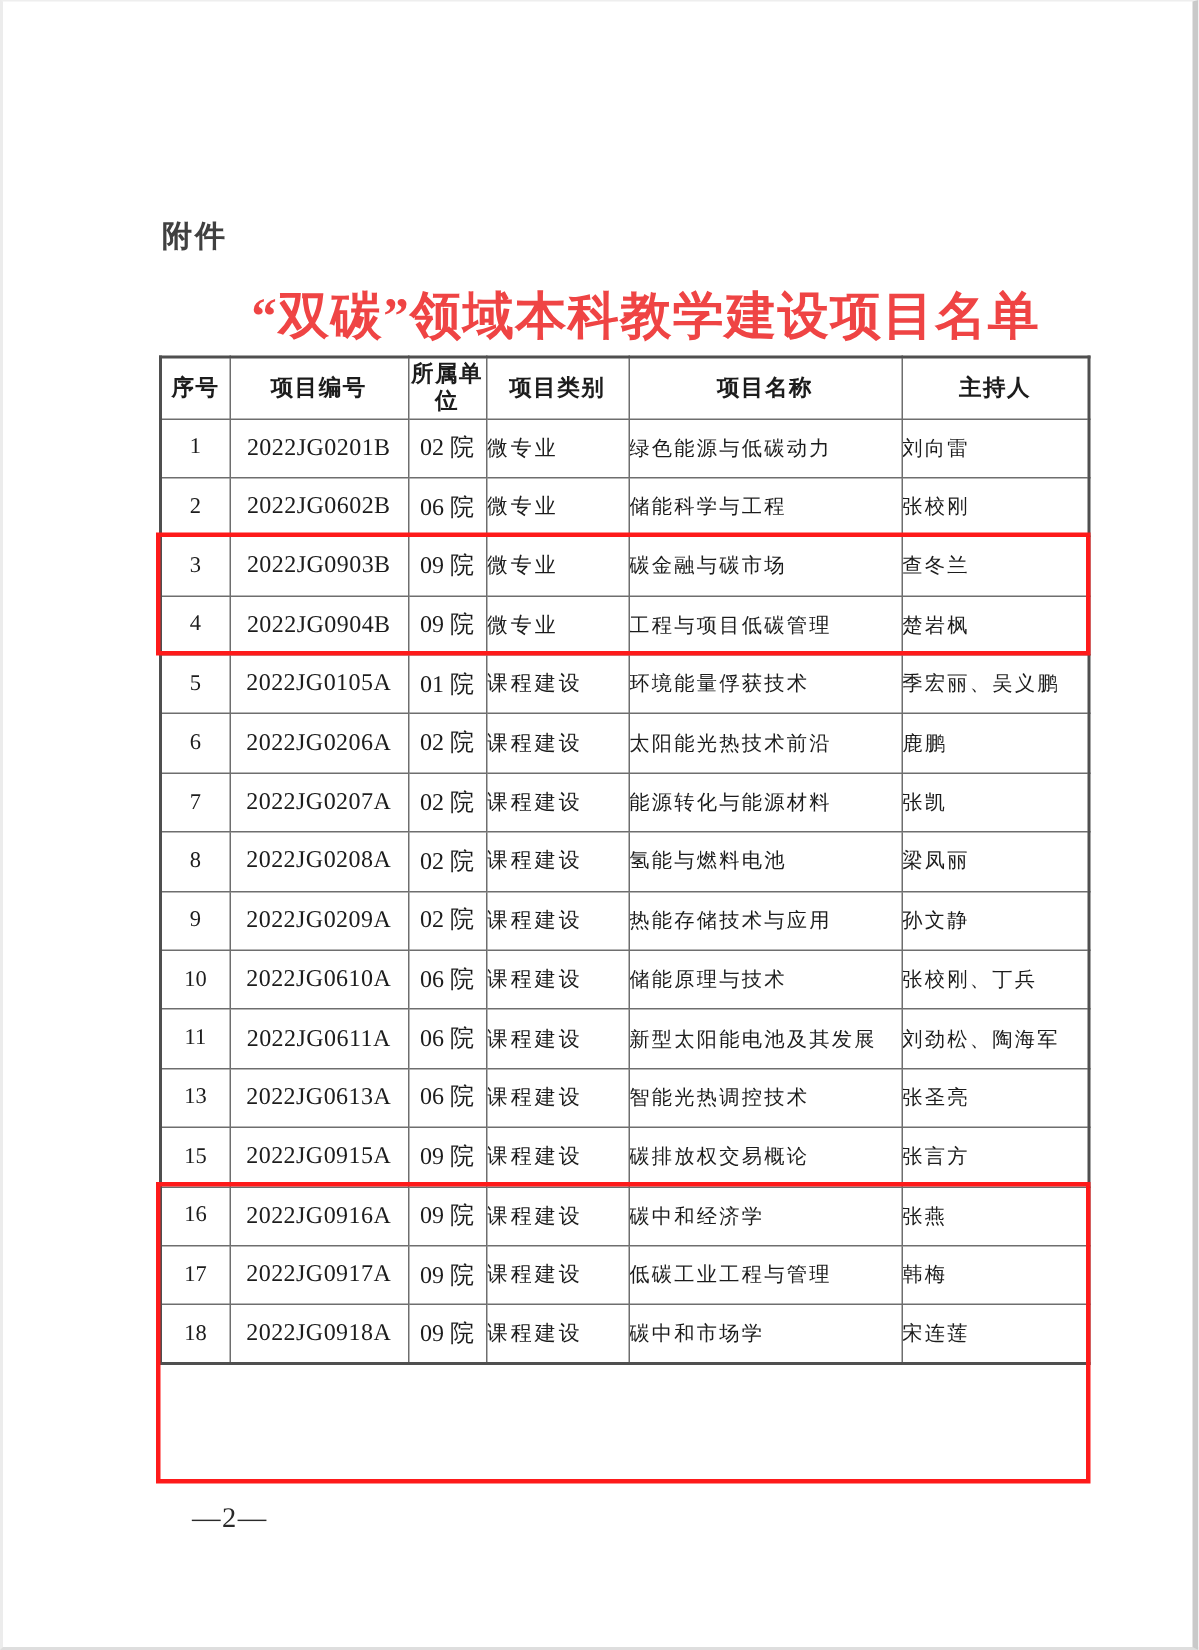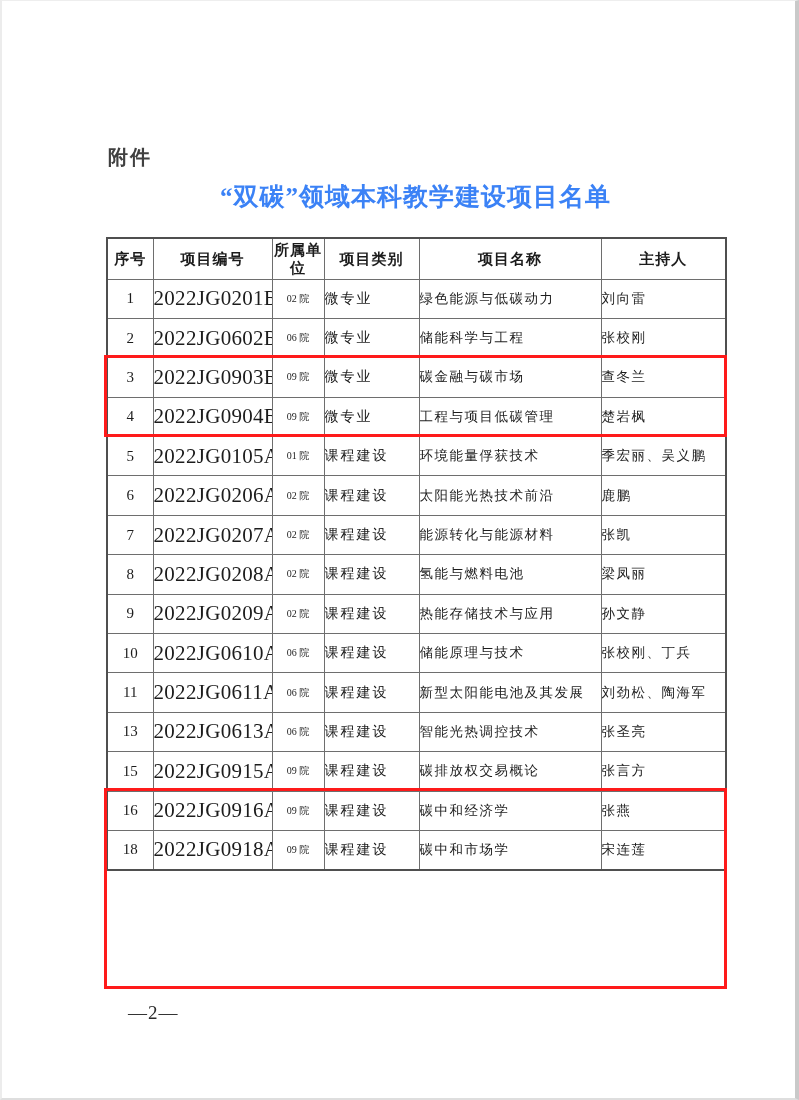--- a/index.html
+++ b/index.html
@@ -28,27 +28,27 @@
     font-weight: 600;
     font-size: 20px;
     color: #404040;
     letter-spacing: 2px;
   }
   .doc-title {
     position: absolute;
     left: 104px;
     top: 180px;
     width: 619px;
-    margin: 0;
+    margin: 15px;
     text-align: center;
     font-family: "Liberation Serif", "DejaVu Serif", serif;
     font-weight: bold;
-    font-size: 25px;
+    font-size: 34px;
     line-height: 32px;
-    color: #3b82f6;
+    color: #ef4444;
     letter-spacing: 1px;
   }
   .table-wrap {
     position: absolute;
     left: 104px;
     top: 236px;
     width: 619px;
   }
   table.projects {
     width: 619px;
@@ -71,22 +71,22 @@
     font-size: 15px;
     font-weight: bold;
     text-align: center;
     vertical-align: middle;
     letter-spacing: 1px;
     line-height: 18px;
     white-space: normal;
   }
   th.h-unit { padding: 0 6px; }
   td.c0 { text-align: center; vertical-align: middle; font-size: 15px; }
-  td.c1 { text-align: center; vertical-align: middle; font-size: 21px; letter-spacing: 0.3px; }
-  td.c2 { text-align: center; vertical-align: middle; font-size: 10px; margin-top: 48px; }
+  td.c1 { text-align: center; vertical-align: middle; font-size: 16px; letter-spacing: 0.3px; }
+  td.c2 { text-align: center; vertical-align: middle; font-size: 16px; margin-top: 48px; }
   td.c3 { text-align: left; vertical-align: middle; font-size: 14px; letter-spacing: 2px; }
   td.c4 { text-align: left; vertical-align: middle; font-size: 13.5px; letter-spacing: 1.5px; padding-left: 10px; }
   td.c5 { text-align: left; vertical-align: middle; font-size: 13.5px; letter-spacing: 1.5px; padding-left: 10px; }
   .red-box {
     position: absolute;
     box-sizing: border-box;
     border: 3px solid #fe1a1a;
     pointer-events: none;
   }
   .page-number {
@@ -234,20 +234,28 @@
           </tr>
           <tr>
             <td class="c0">16</td>
             <td class="c1">2022JG0916A</td>
             <td class="c2">09 院</td>
             <td class="c3">课程建设</td>
             <td class="c4">碳中和经济学</td>
             <td class="c5">张燕</td>
           </tr>
           <tr>
+            <td class="c0">17</td>
+            <td class="c1">2022JG0917A</td>
+            <td class="c2">09 院</td>
+            <td class="c3">课程建设</td>
+            <td class="c4">低碳工业工程与管理</td>
+            <td class="c5">韩梅</td>
+          </tr>
+          <tr>
             <td class="c0">18</td>
             <td class="c1">2022JG0918A</td>
             <td class="c2">09 院</td>
             <td class="c3">课程建设</td>
             <td class="c4">碳中和市场学</td>
             <td class="c5">宋连莲</td>
           </tr>
         </tbody>
     </table>
   <div class="red-box" style="left: -2px; width: calc(100% + 4px); top: 118px; height: 82px; border-color: rgb(254, 26, 26);"></div>

